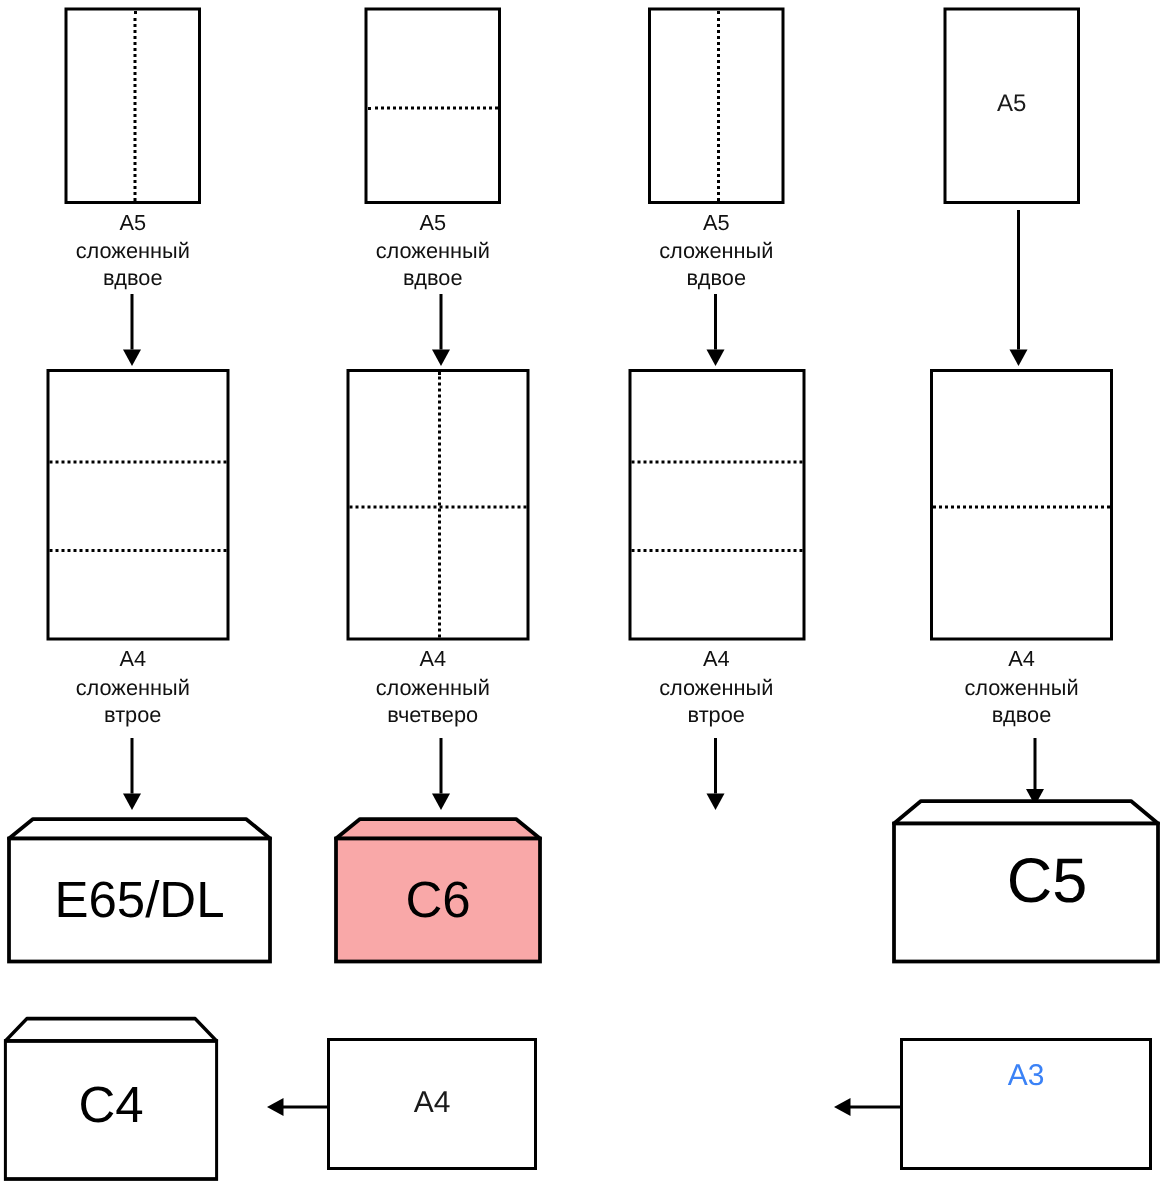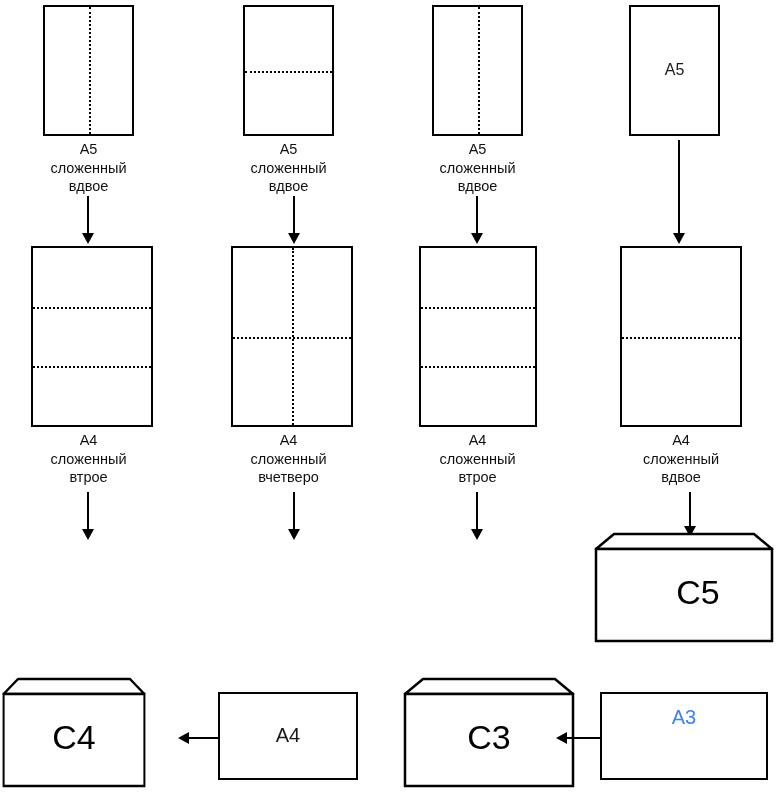--- a/index.html
+++ b/index.html
@@ -139,20 +139,27 @@
     <div class="fold-h" style="top:66.6%;"></div>
   </div>
   <div class="caption" style="left:28px; top:431px; width:121px;">A4
 сложенный
 втрое</div>
   <div class="arrow-down" style="left:88px; top:492px; height:48px;">
     <div class="shaft" style="height:37px;"></div>
     <div class="head"></div>
   </div>
 
+  <div class="envelope" style="left:4px; top:543px; width:178px; height:100px;">
+    <svg viewBox="0 0 178 100" preserveAspectRatio="none">
+      <polygon points="2,16 18,3 160,3 176,16" fill="#ffffff" stroke="#000000" stroke-width="2.5" stroke-linejoin="round"></polygon>
+      <rect x="2" y="16" width="174" height="82" fill="#ffffff" stroke="#000000" stroke-width="2.5"></rect>
+    </svg>
+    <div class="env-label" style="top:38px; font-size:34px;">E65/DL</div>
+  </div>
 
   <div class="sheet" style="left:243px; top:5px; width:91px; height:131px;">
     <div class="fold-h" style="top:50%;"></div>
   </div>
   <div class="caption" style="left:228px; top:140px; width:121px;">A5
 сложенный
 вдвое</div>
   <div class="arrow-down" style="left:294px; top:196px; height:48px;">
     <div class="shaft" style="height:37px;"></div>
     <div class="head"></div>
@@ -163,20 +170,27 @@
     <div class="fold-v" style="left:50%;"></div>
   </div>
   <div class="caption" style="left:228px; top:431px; width:121px;">A4
 сложенный
 вчетверо</div>
   <div class="arrow-down" style="left:294px; top:492px; height:48px;">
     <div class="shaft" style="height:37px;"></div>
     <div class="head"></div>
   </div>
 
+  <div class="envelope" style="left:222px; top:543px; width:140px; height:100px;">
+    <svg viewBox="0 0 140 100" preserveAspectRatio="none">
+      <polygon points="2,16 18,3 122,3 138,16" fill="#F9A8A8" stroke="#000000" stroke-width="2.5" stroke-linejoin="round"></polygon>
+      <rect x="2" y="16" width="136" height="82" fill="#F9A8A8" stroke="#000000" stroke-width="2.5"></rect>
+    </svg>
+    <div class="env-label" style="top:38px; font-size:34px;">C6</div>
+  </div>
 
   <div class="sheet" style="left:432px; top:5px; width:91px; height:131px;">
     <div class="fold-v" style="left:50%;"></div>
   </div>
   <div class="caption" style="left:417px; top:140px; width:121px;">A5
 сложенный
 вдвое</div>
   <div class="arrow-down" style="left:477px; top:196px; height:48px;">
     <div class="shaft" style="height:37px;"></div>
     <div class="head"></div>
@@ -212,47 +226,40 @@
   <div class="arrow-down" style="left:690px; top:492px; height:45px;">
     <div class="shaft" style="height:34px;"></div>
     <div class="head"></div>
   </div>
 
   <div class="envelope" style="left:594px; top:531px; width:180px; height:112px;">
     <svg viewBox="0 0 180 112" preserveAspectRatio="none">
       <polygon points="2,18 20,3 160,3 178,18" fill="#ffffff" stroke="#000000" stroke-width="2.5" stroke-linejoin="round"></polygon>
       <rect x="2" y="18" width="176" height="92" fill="#ffffff" stroke="#000000" stroke-width="2.5"></rect>
     </svg>
-    <div class="env-label" style="top:42px; font-size:34px;padding-left:28px;">C5</div>
+    <div class="env-label" style="top:32px; font-size:42px;padding-left:28px;">C5</div>
   </div>
 
   <div class="envelope" style="left:2px; top:676px; width:144px; height:112px;">
     <svg viewBox="0 0 180 112" preserveAspectRatio="none">
       <polygon points="2,18 20,3 160,3 178,18" fill="#ffffff" stroke="#000000" stroke-width="2.5" stroke-linejoin="round"></polygon>
       <rect x="2" y="18" width="176" height="92" fill="#ffffff" stroke="#000000" stroke-width="2.5"></rect>
     </svg>
     <div class="env-label" style="top:42px; font-size:34px;">C4</div>
   </div>
 
   <div class="arrow-left" style="left:178px; top:738px; width:40px;">
     <div class="shaft" style="left:8px;"></div>
     <div class="head"></div>
   </div>
 
   <div class="sheet" style="left:218px; top:692px; width:140px; height:88px;">
     <div class="env-label" style="top:30px; font-size:20px; color:#1a1a1a;">A4</div>
   </div>
 
-  <div class="envelope" style="left:403px; top:676px; width:172px; height:112px;">
-    <svg viewBox="0 0 172 112" preserveAspectRatio="none">
-      <polygon points="2,18 20,3 152,3 170,18" fill="#ffffff" stroke="#000000" stroke-width="2.5" stroke-linejoin="round"></polygon>
-      <rect x="2" y="18" width="168" height="92" fill="#ffffff" stroke="#000000" stroke-width="2.5"></rect>
-    </svg>
-    <div class="env-label" style="top:42px; font-size:34px;">C3</div>
-  </div>
 
   <div class="arrow-left" style="left:556px; top:738px; width:44px;">
     <div class="shaft" style="left:8px;"></div>
     <div class="head"></div>
   </div>
 
   <div class="sheet" style="left:600px; top:692px; width:168px; height:88px;">
     <div class="env-label" style="top:12px; font-size:20px; color:#3b82f6;">A3</div>
   </div>
 

